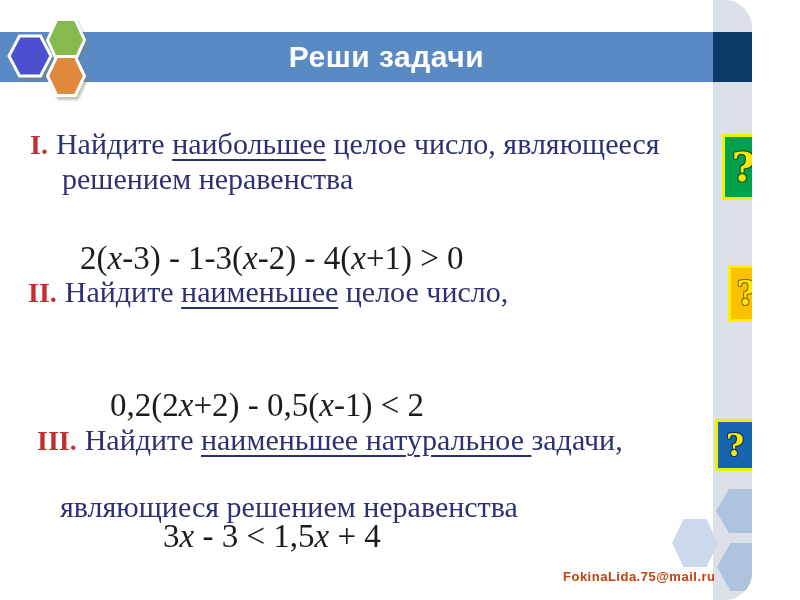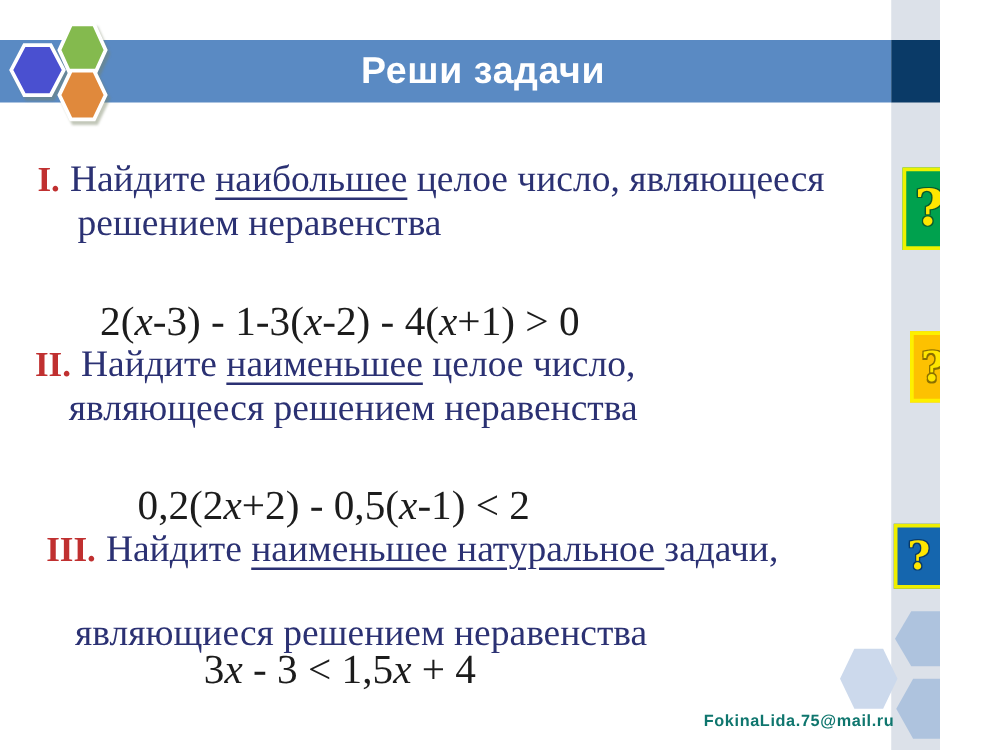--- a/index.html
+++ b/index.html
@@ -1,18 +1,18 @@
 <!DOCTYPE html>
 <html style="--header-bar: #5a8ac3; --header-navy: #0a3a67; --right-strip: #dce1e9; --body-text: #2b3173; --numeral-red: #c03030; --equation: #1c1c1c; --hex-blue: #4a50d0; --hex-green: #84ba4e; --hex-orange: #e0893c; --hex-light: #ccd9ec; --hex-medium: #aec3de;"><head>
 <meta charset="utf-8">
 <style>
   html,body{margin:0;padding:0;background:#fff;}
   .slide{
     position:relative;width:752px;height:600px;overflow:hidden;
-    background:#ffffff;font-family:"Liberation Serif", serif;
+    background:#ffffff;font-family:"Liberation Serif", serif;border-radius:27px;
   }
   
   .right-strip{
     position:absolute;left:713px;top:0;width:87px;height:600px;
     background:var(--right-strip,#dce1e9);
   }
   
   .header-bar{
     position:absolute;left:0;top:32px;width:713px;height:50px;
     background:var(--header-bar,#5a8ac3);
@@ -64,21 +64,21 @@
   .q2{left:728px;top:265px;width:37px;height:57px;}
   .q2 .qglyph{font-size:33px;}
   .q3{left:715px;top:419px;width:40px;height:52px;}
   .q3 .qglyph{font-size:31px;}
   
   .hex-bottom{position:absolute;left:660px;top:482px;width:140px;height:118px;}
   
   .watermark{
     position:absolute;left:563px;top:569px;
     font-family:"Liberation Sans", sans-serif;font-weight:bold;
-    font-size:13px;color:#0f766e;letter-spacing:0.5px;
+    font-size:13px;color:#c2410c;letter-spacing:0.5px;
   }
 </style>
 </head>
 <body>
 
 <div class="slide">
 
   <div class="right-strip"></div>
   <div class="header-bar">
     <div class="title">Реши задачи</div>
@@ -93,21 +93,20 @@
 
   <div class="pline" style="left:30px;top:126px;text-align:right;">
     <span class="numeral">I.</span><span>Найдите </span><span class="und">наибольшее</span><span> целое число, являющееся</span>
   </div>
   <div class="pline" style="left:62px;top:161px;">решением неравенства</div>
   <div class="equation" style="left:80px;top:208px;"><span>2(</span><i>x</i><span>-3) - 1-3(</span><i>x</i><span>-2) - 4(</span><i>x</i><span>+1) &gt; 0</span></div>
 
   <div class="pline" style="left:28px;top:274px;">
     <span class="numeral">II.</span><span>Найдите </span><span class="und">наименьшее</span><span> целое число,</span>
   </div>
-  <div class="pline" style="left:55px;top:309px;">являющееся решением неравенства</div>
   <div class="equation" style="left:110px;top:355px;"><span>0,2(2</span><i>x</i><span>+2) - 0,5(</span><i>x</i><span>-1) &lt; 2</span></div>
 
   <div class="pline" style="left:37px;top:422px;">
     <span class="numeral">III.</span><span>Найдите </span><span class="und">наименьшее натуральное </span><span>задачи,</span>
   </div>
   <div class="pline" style="left:60px;top:457px;margin-top:32px;">являющиеся решением неравенства</div>
   <div class="equation" style="left:163px;top:486px;"><span>3</span><i>x</i><span> - 3 &lt; 1,5</span><i>x</i><span> + 4</span></div>
 
   <div class="qbox q1" style="background: rgb(0, 161, 78); border-color: rgb(238, 242, 0);">
     <span class="qglyph" style="text-shadow: rgb(10, 92, 44) -1px -1px 0px, rgb(10, 92, 44) 1px -1px 0px, rgb(10, 92, 44) -1px 1px 0px, rgb(10, 92, 44) 1px 1px 0px;">?</span>

